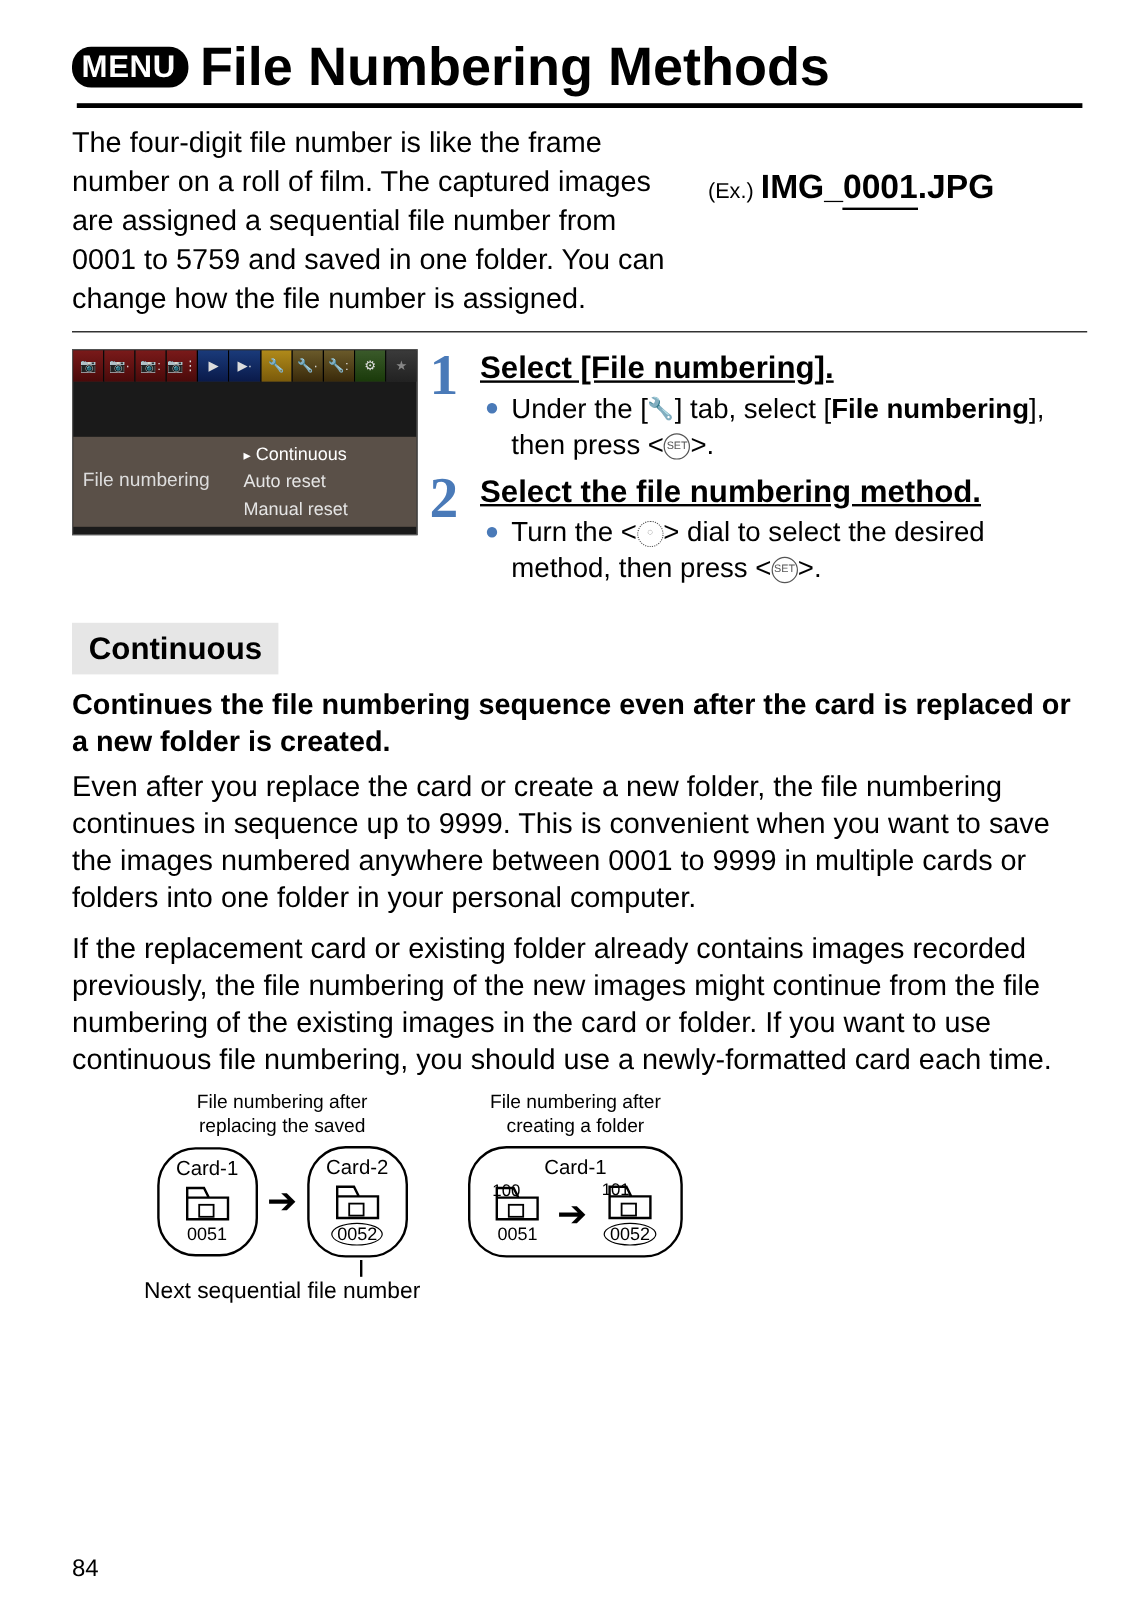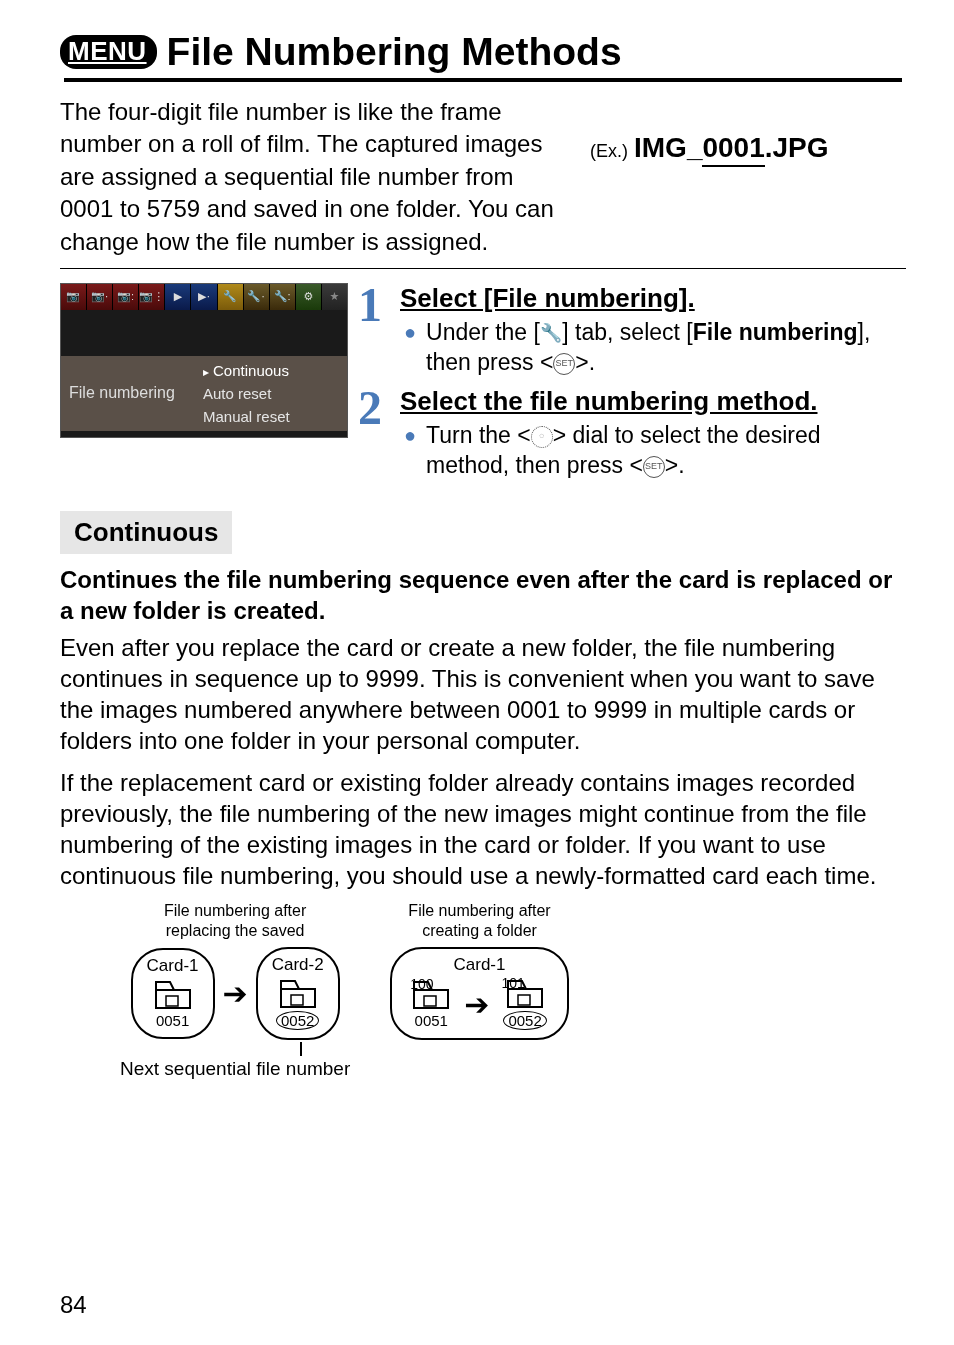--- a/index.html
+++ b/index.html
@@ -20,24 +20,23 @@
   }
   .menu-badge {
     background: #000;
     color: #fff;
     font-weight: bold;
     font-size: 26px;
     padding: 2px 10px 4px 8px;
     border-radius: 16px;
     letter-spacing: 0.5px;
     line-height: 1.1;
-    text-decoration: underline;
   }
   .title {
-    font-size: 39px;
+    font-size: 45px;
     font-weight: bold;
   }
   .title-underline {
     height: 4px;
     background: #000;
     margin-left: 4px;
     margin-top: 2px;
     margin-bottom: 14px;
     width: 838px;
     position: relative;
@@ -273,21 +272,21 @@
   }
   .caption {
     font-size: 19px;
     margin-top: 2px;
   }
 
   .page-num {
     position: absolute;
     bottom: 26px;
     left: 60px;
-    font-size: 24px;
+    font-size: 20px;
   }
 </style>
 </head>
 <body>
 
 
 
 
 <div class="title-row">
   <span class="menu-badge">MENU</span>

